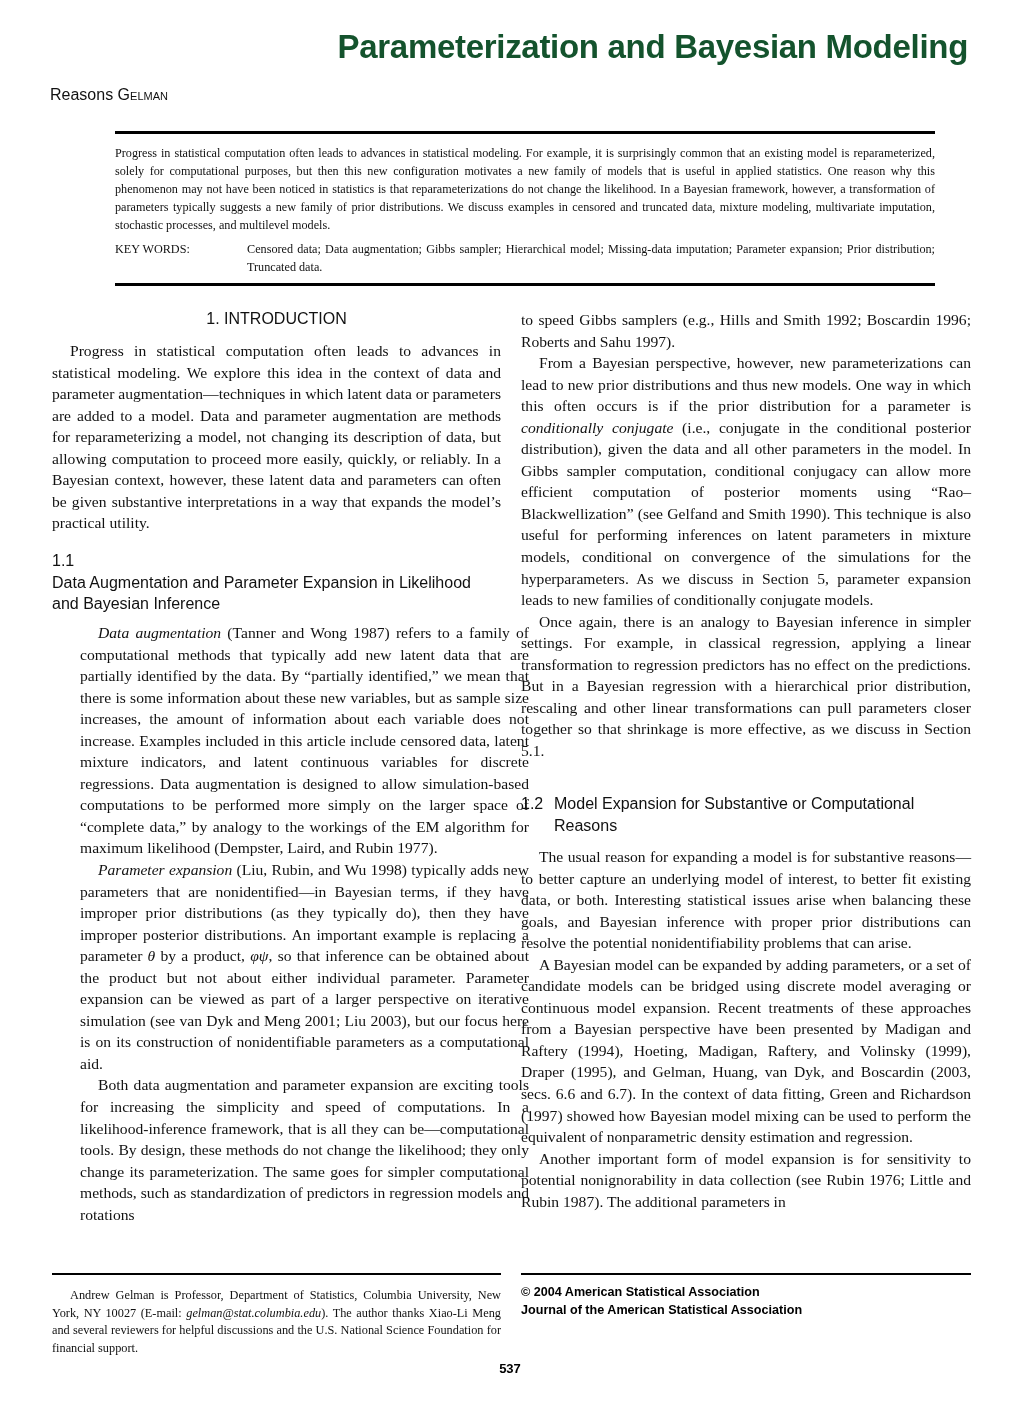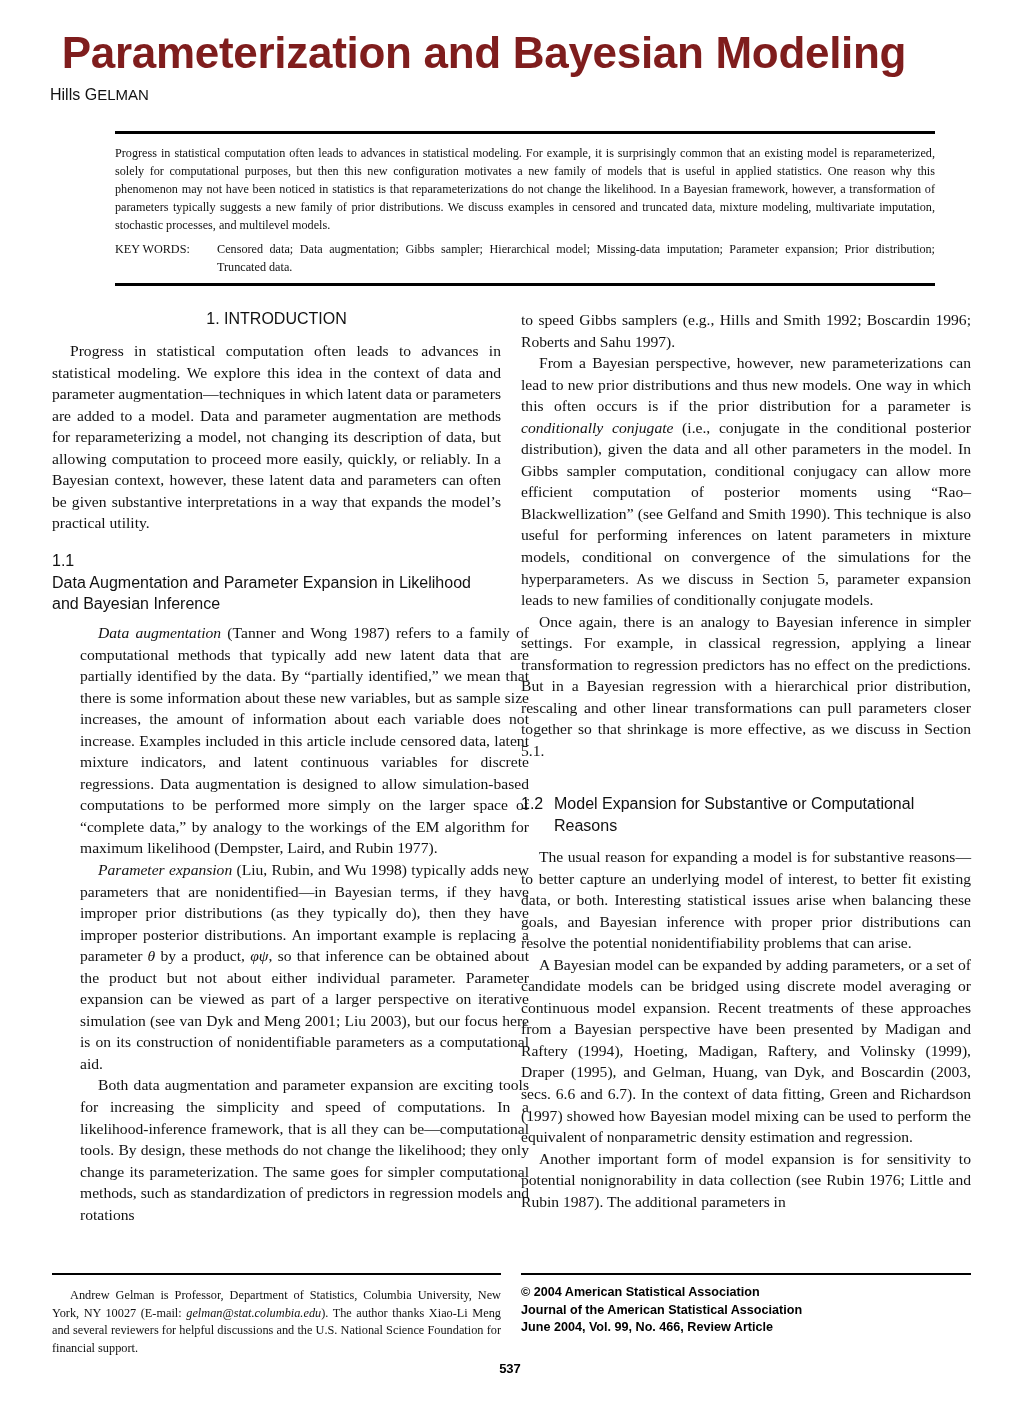--- a/index.html
+++ b/index.html
@@ -1,28 +1,28 @@
 <!DOCTYPE html>
 <html><head>
 <meta charset="utf-8">
 <style>
   * { box-sizing: border-box; margin: 0; padding: 0; }
   html, body { width: 1020px; height: 1417px; background: #ffffff; overflow: hidden; }
   body { position: relative; color: #111; font-family: "Liberation Serif", serif; }
   .abs { position: absolute; }
 
-  .title { left: 0; width: 968px; top: 28px; text-align: center; font-family: "Liberation Sans", sans-serif; font-weight: bold; font-size: 44px; letter-spacing: -0.3px; color: #7f1d1d; }
+  .title { left: 0; width: 968px; top: 28px; text-align: right; font-family: "Liberation Sans", sans-serif; font-weight: bold; font-size: 33px; letter-spacing: -0.3px; color: #14532d; }
   .author { left: 50px; top: 86px; font-family: "Liberation Sans", sans-serif; font-size: 16px; color: #111; }
-  .author .sc { font-size: 15px; }
+  .author .sc { font-size: 11px; }
 
   .rule-top { left: 115px; top: 131px; width: 820px; height: 3px; background: #000; }
   .rule-bottom { left: 115px; top: 283px; width: 820px; height: 3px; background: #000; }
 
   .abstract { left: 115px; top: 144px; width: 820px; font-size: 12.2px; line-height: 18px; text-align: justify; color: #111; }
-  .keywords { left: 115px; top: 240px; width: 820px; font-size: 12.2px; line-height: 18px; display: flex; color: #111; }
+  .keywords { left: 115px; top: 240px; width: 820px; font-size: 12.2px; line-height: 18px; display: flex; color: #111; gap: 30px; }
   .keywords .kw-label { width: 102px; flex: none; }
   .keywords .kw-text { flex: 1; text-align: justify; }
 
   .col { font-size: 15.6px; line-height: 21.55px; text-align: justify; color: #111; }
   .col-left { left: 52px; top: 340px; width: 449px; }
   .col-right { left: 521px; top: 309px; width: 450px; }
   .col p { text-indent: 18px; }
   .col p.noindent { text-indent: 0; }
   .col em { font-style: italic; }
 
@@ -42,21 +42,21 @@
 
   .journal { left: 521px; top: 1284px; width: 450px; text-align: left; font-family: "Liberation Sans", sans-serif; font-weight: bold; font-size: 12.6px; line-height: 17.5px; color: #000; }
   .journal div { white-space: nowrap; }
 
   .pagenum { left: 0; width: 1020px; top: 1361px; text-align: center; font-family: "Liberation Sans", sans-serif; font-weight: bold; font-size: 13px; color: #000; }
 </style>
 </head>
 <body>
 
 <div class="abs title">Parameterization and Bayesian Modeling</div>
-<div class="abs author"><span>Hills </span><span>G</span><span class="sc">ELMAN</span></div>
+<div class="abs author"><span>Reasons </span><span>G</span><span class="sc">ELMAN</span></div>
 
 <div class="abs rule-top"></div>
 <div class="abs abstract">Progress in statistical computation often leads to advances in statistical modeling. For example, it is surprisingly common that an existing model is reparameterized, solely for computational purposes, but then this new configuration motivates a new family of models that is useful in applied statistics. One reason why this phenomenon may not have been noticed in statistics is that reparameterizations do not change the likelihood. In a Bayesian framework, however, a transformation of parameters typically suggests a new family of prior distributions. We discuss examples in censored and truncated data, mixture modeling, multivariate imputation, stochastic processes, and multilevel models.</div>
 <div class="abs keywords">
   <span class="kw-label">KEY WORDS:</span>
   <span class="kw-text">Censored data; Data augmentation; Gibbs sampler; Hierarchical model; Missing-data imputation; Parameter expansion; Prior distribution; Truncated data.</span>
 </div>
 <div class="abs rule-bottom"></div>
 
 <div class="abs h1 h1-intro">1. INTRODUCTION</div>
@@ -96,16 +96,15 @@
 <div class="abs foot-rule-left"></div>
 <div class="abs foot-rule-right"></div>
 
 <div class="abs footnote">
   <p><span>Andrew Gelman is Professor, Department of Statistics, Columbia University, New York, NY 10027 (E-mail: </span><em>gelman@stat.columbia.edu</em><span>). The author thanks Xiao-Li Meng and several reviewers for helpful discussions and the U.S. National Science Foundation for financial support.</span></p>
 </div>
 
 <div class="abs journal">
   <div>© 2004 American Statistical Association</div>
   <div>Journal of the American Statistical Association</div>
-  <div>June 2004, Vol. 99, No. 466, Review Article</div>
 </div>
 
 <div class="abs pagenum">537</div>
 
 </body></html>

